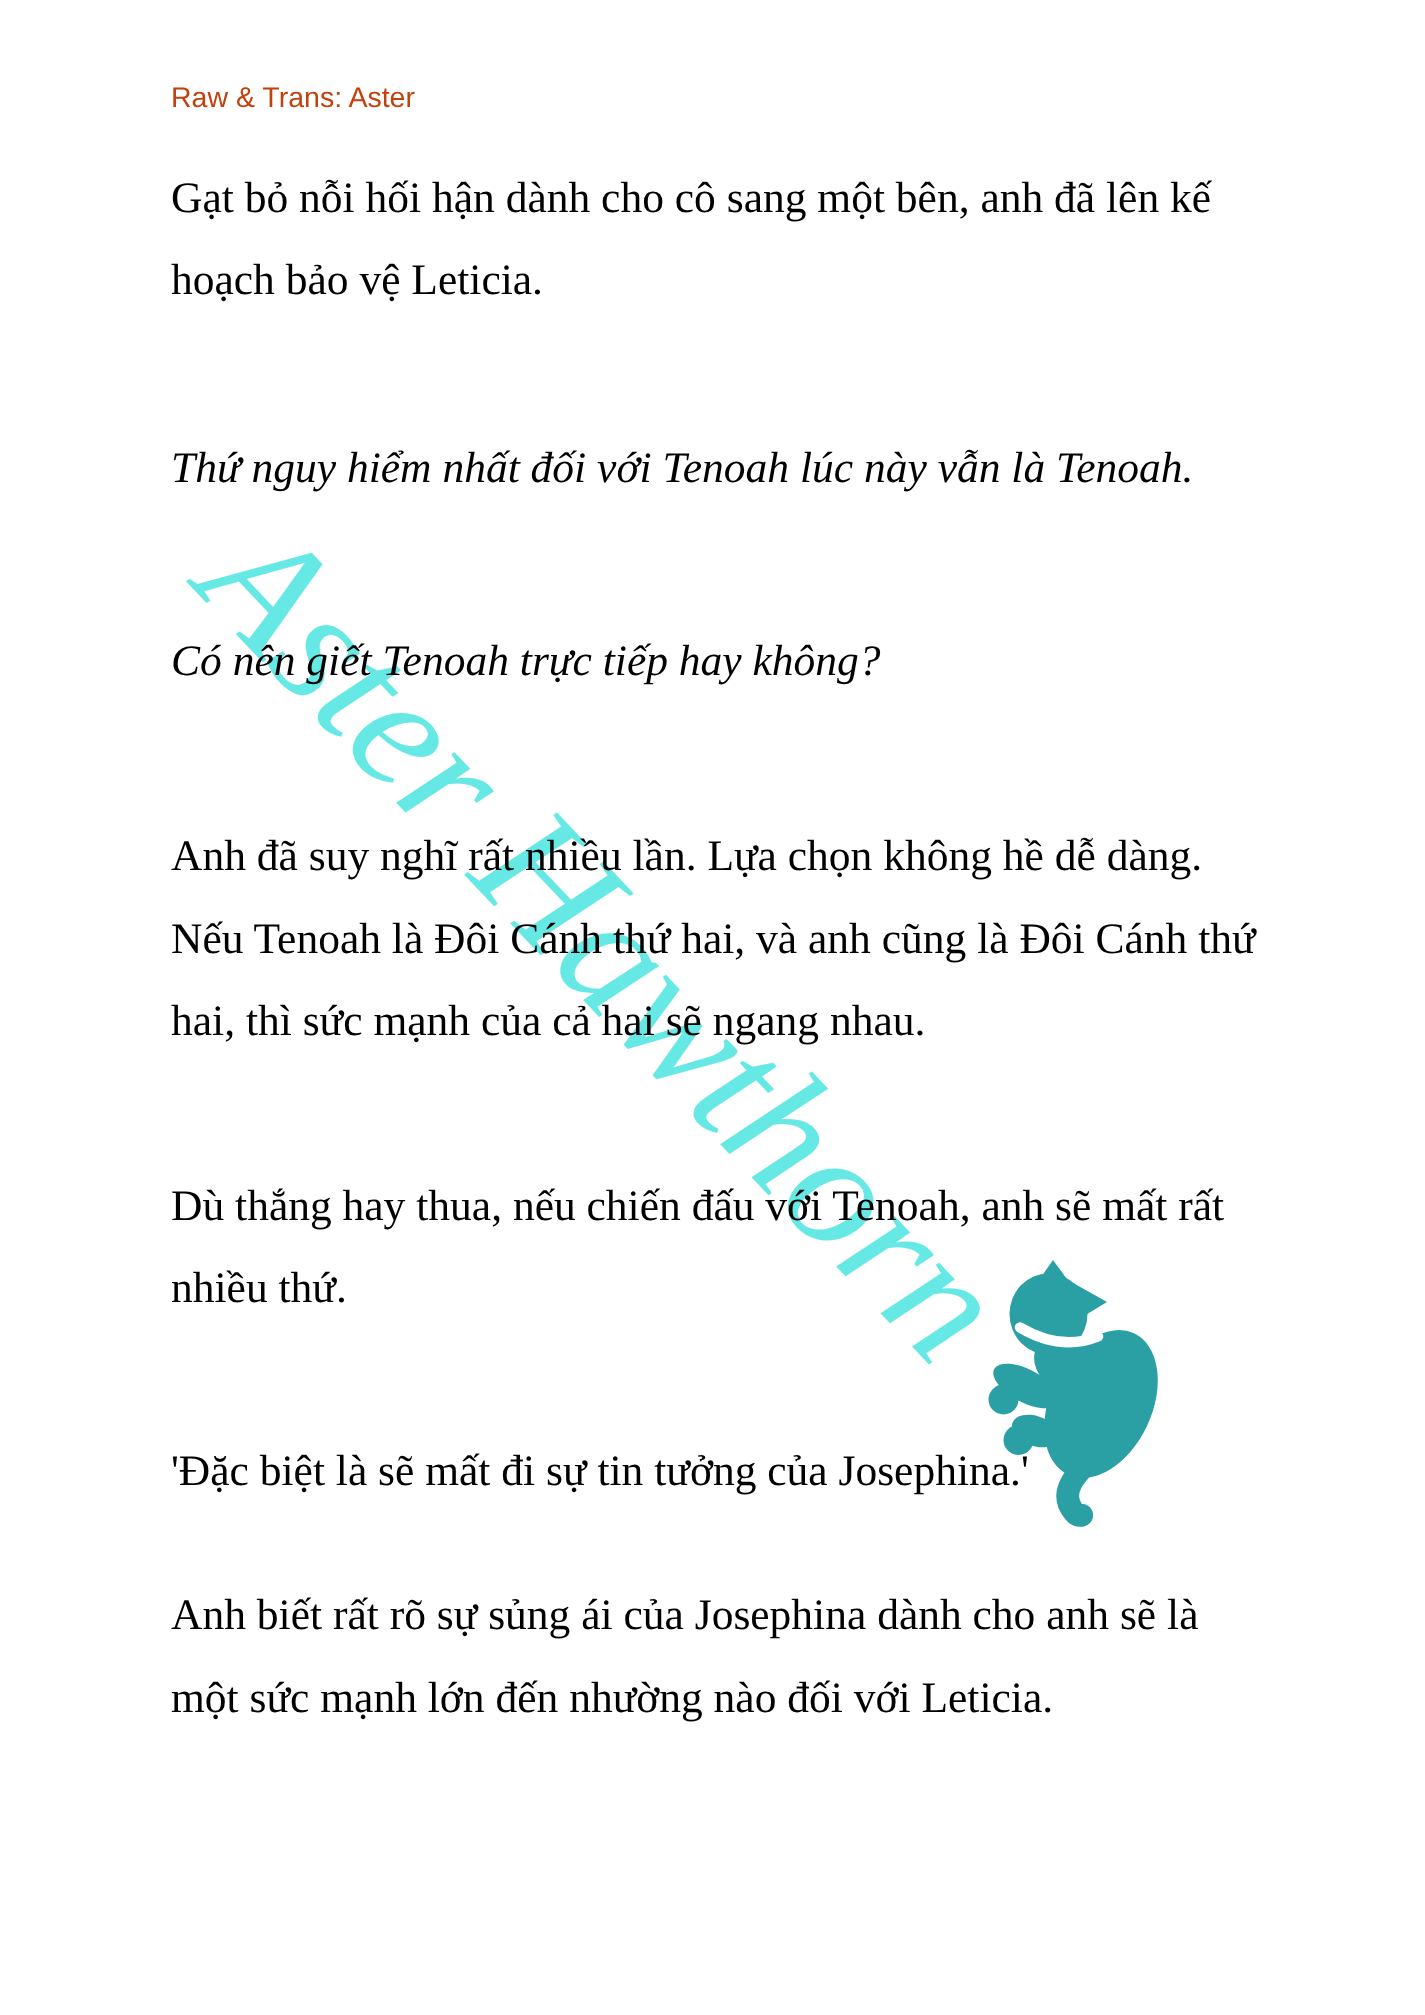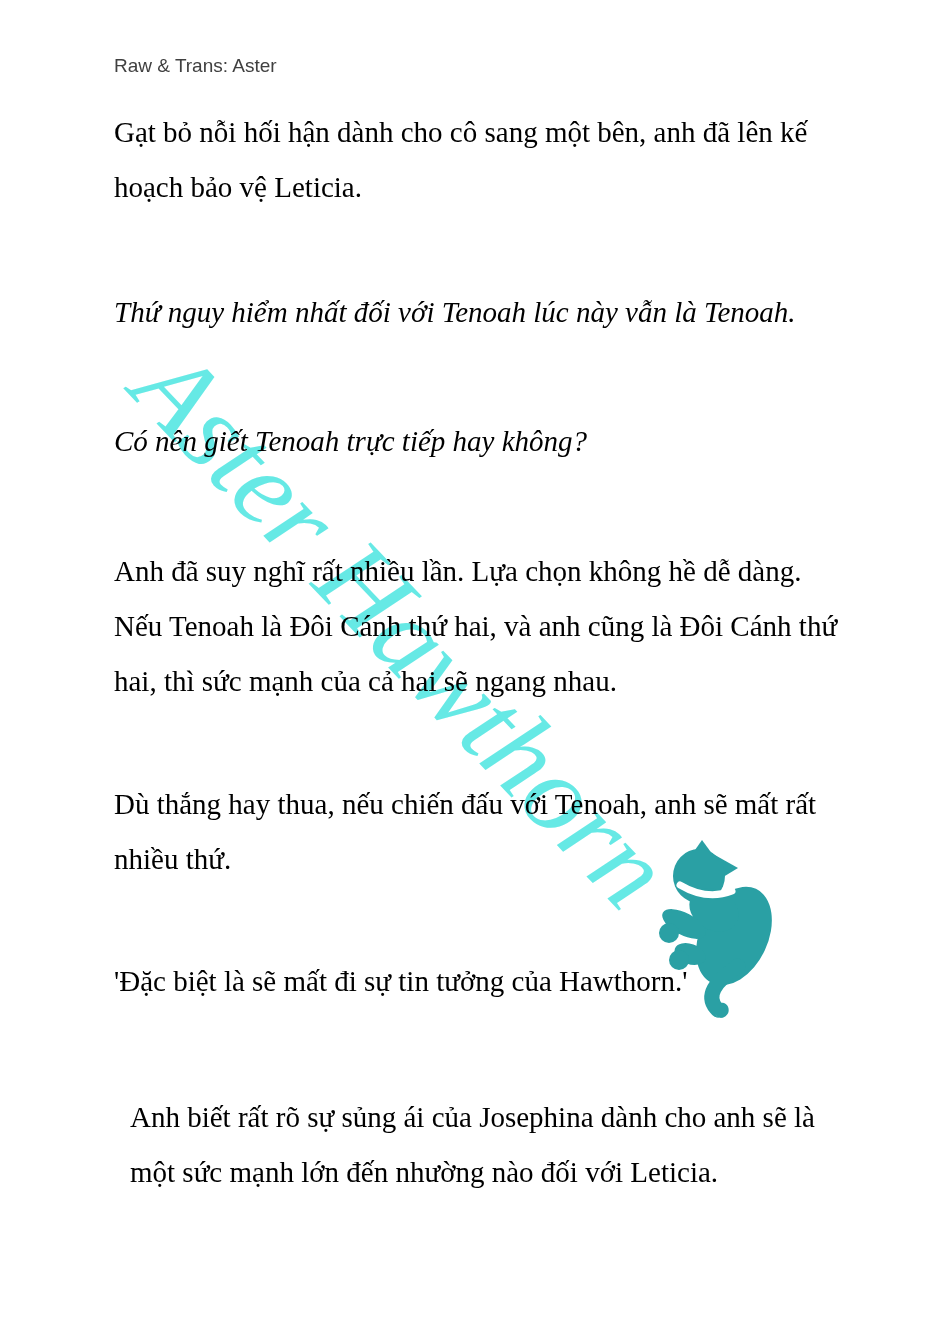--- a/index.html
+++ b/index.html
@@ -15,21 +15,21 @@
     overflow: hidden;
     font-family: "Liberation Serif", serif;
   }
   .credit {
     position: absolute;
     left: 114px;
     top: 54px;
     font-family: "Liberation Sans", sans-serif;
     font-size: 19px;
     line-height: 24px;
-    color: #404040;
+    color: #c2410c;
     white-space: pre;
   }
   .watermark {
     position: absolute;
     left: 40px;
     top: 566px;
     width: 724px;
     text-align: center;
     font-family: "Liberation Serif", serif;
     font-style: italic;
@@ -61,21 +61,21 @@
   }
   .para.italic {
     font-style: italic;
   }
   .p1 { top: 105px; }
   .p2 { top: 285px; }
   .p3 { top: 414px; }
   .p4 { top: 544px; }
   .p5 { top: 777px; }
   .p6 { top: 954px; }
-  .p7 { top: 1090px; margin-left: 16px; }
+  .p7 { top: 1050px; }
 </style>
 </head>
 <body>
 
 <div class="page">
 
   <div class="credit">Raw &amp; Trans: Aster</div>
 
   <div class="watermark">Aster Hawthorn</div>
 
@@ -104,17 +104,17 @@
 
   <div class="para p1">Gạt bỏ nỗi hối hận dành cho cô sang một bên, anh đã lên kế
 hoạch bảo vệ Leticia.</div>
   <div class="para p2 italic">Thứ nguy hiểm nhất đối với Tenoah lúc này vẫn là Tenoah.</div>
   <div class="para p3 italic">Có nên giết Tenoah trực tiếp hay không?</div>
   <div class="para p4">Anh đã suy nghĩ rất nhiều lần. Lựa chọn không hề dễ dàng.
 Nếu Tenoah là Đôi Cánh thứ hai, và anh cũng là Đôi Cánh thứ
 hai, thì sức mạnh của cả hai sẽ ngang nhau.</div>
   <div class="para p5">Dù thắng hay thua, nếu chiến đấu với Tenoah, anh sẽ mất rất
 nhiều thứ.</div>
-  <div class="para p6">'Đặc biệt là sẽ mất đi sự tin tưởng của Hawthorn.'</div>
+  <div class="para p6">'Đặc biệt là sẽ mất đi sự tin tưởng của Josephina.'</div>
   <div class="para p7">Anh biết rất rõ sự sủng ái của Josephina dành cho anh sẽ là
 một sức mạnh lớn đến nhường nào đối với Leticia.</div>
 
 </div>
 
 </body></html>

